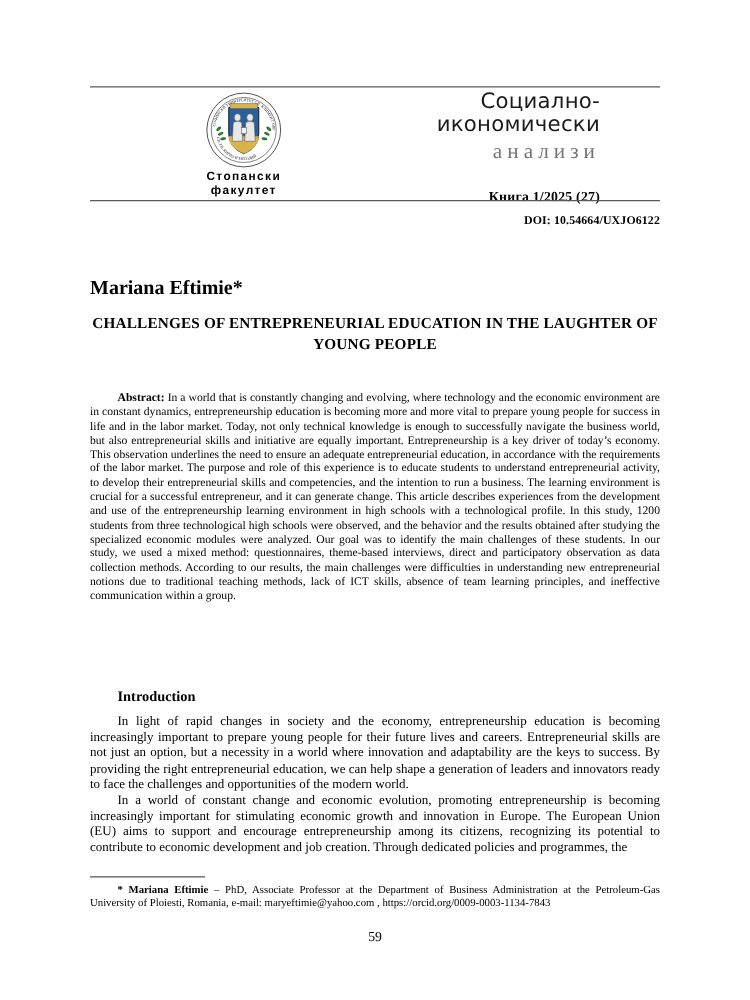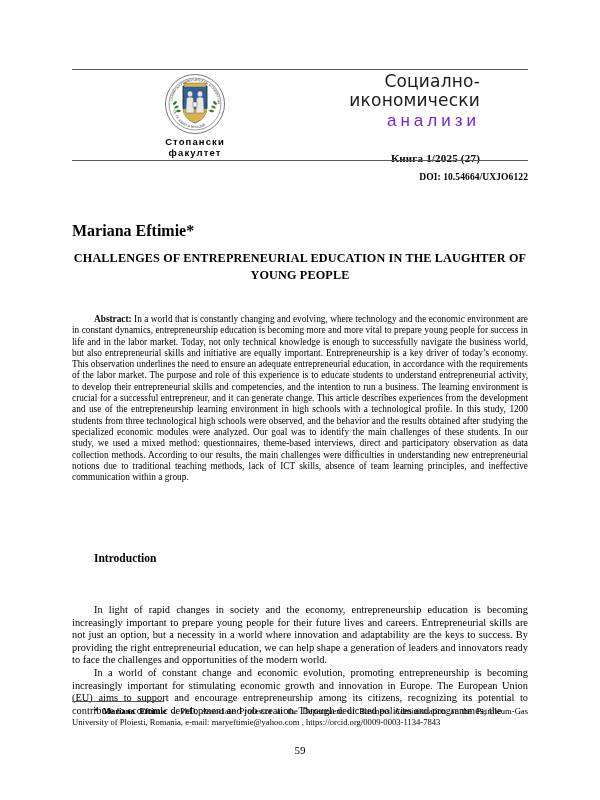--- a/index.html
+++ b/index.html
@@ -81,25 +81,25 @@
     padding-top: 2px;
   }
   .jt1, .jt2 {
     font-family: "DejaVu Sans", sans-serif;
     font-size: 17px;
     line-height: 19px;
     color: #1b1b1b;
     letter-spacing: 0.2px;
   }
   .jt3 {
-    font-family: Liberation Sans, sans-serif;
+    font-family: Liberation Serif, serif;
     font-size: 17px;
     line-height: 20px;
     letter-spacing: 4px;
-    color: #6d28d9;
+    color: #737373;
     margin-top: 1px;
   }
   .issue {
     font-family: "Liberation Serif", serif;
     font-weight: bold;
     font-size: 11px;
     margin-top: 21px;
     letter-spacing: 0.2px;
   }
 
@@ -175,21 +175,20 @@
   }
   .body-text {
     position: absolute;
     left: 72px;
     top: 572px;
     width: 456px;
     font-size: 10.4px;
     line-height: 12.6px;
     text-align: justify;
     hyphens: auto;
-    margin-top: 32px;
   }
   .body-text p {
     margin: 0;
     text-indent: 22px;
   }
 
   
   .fn-rule {
     position: absolute;
     left: 72px;

